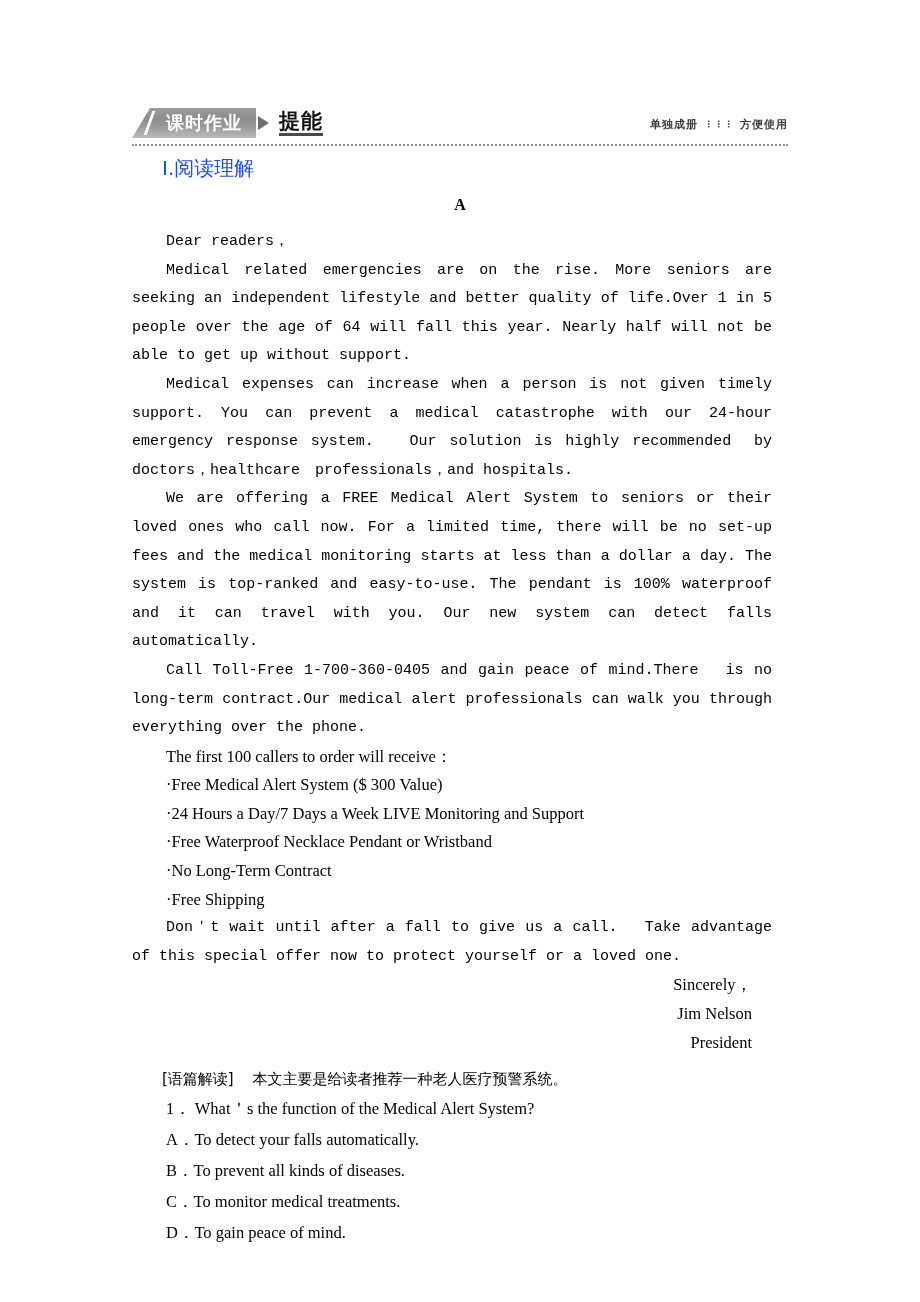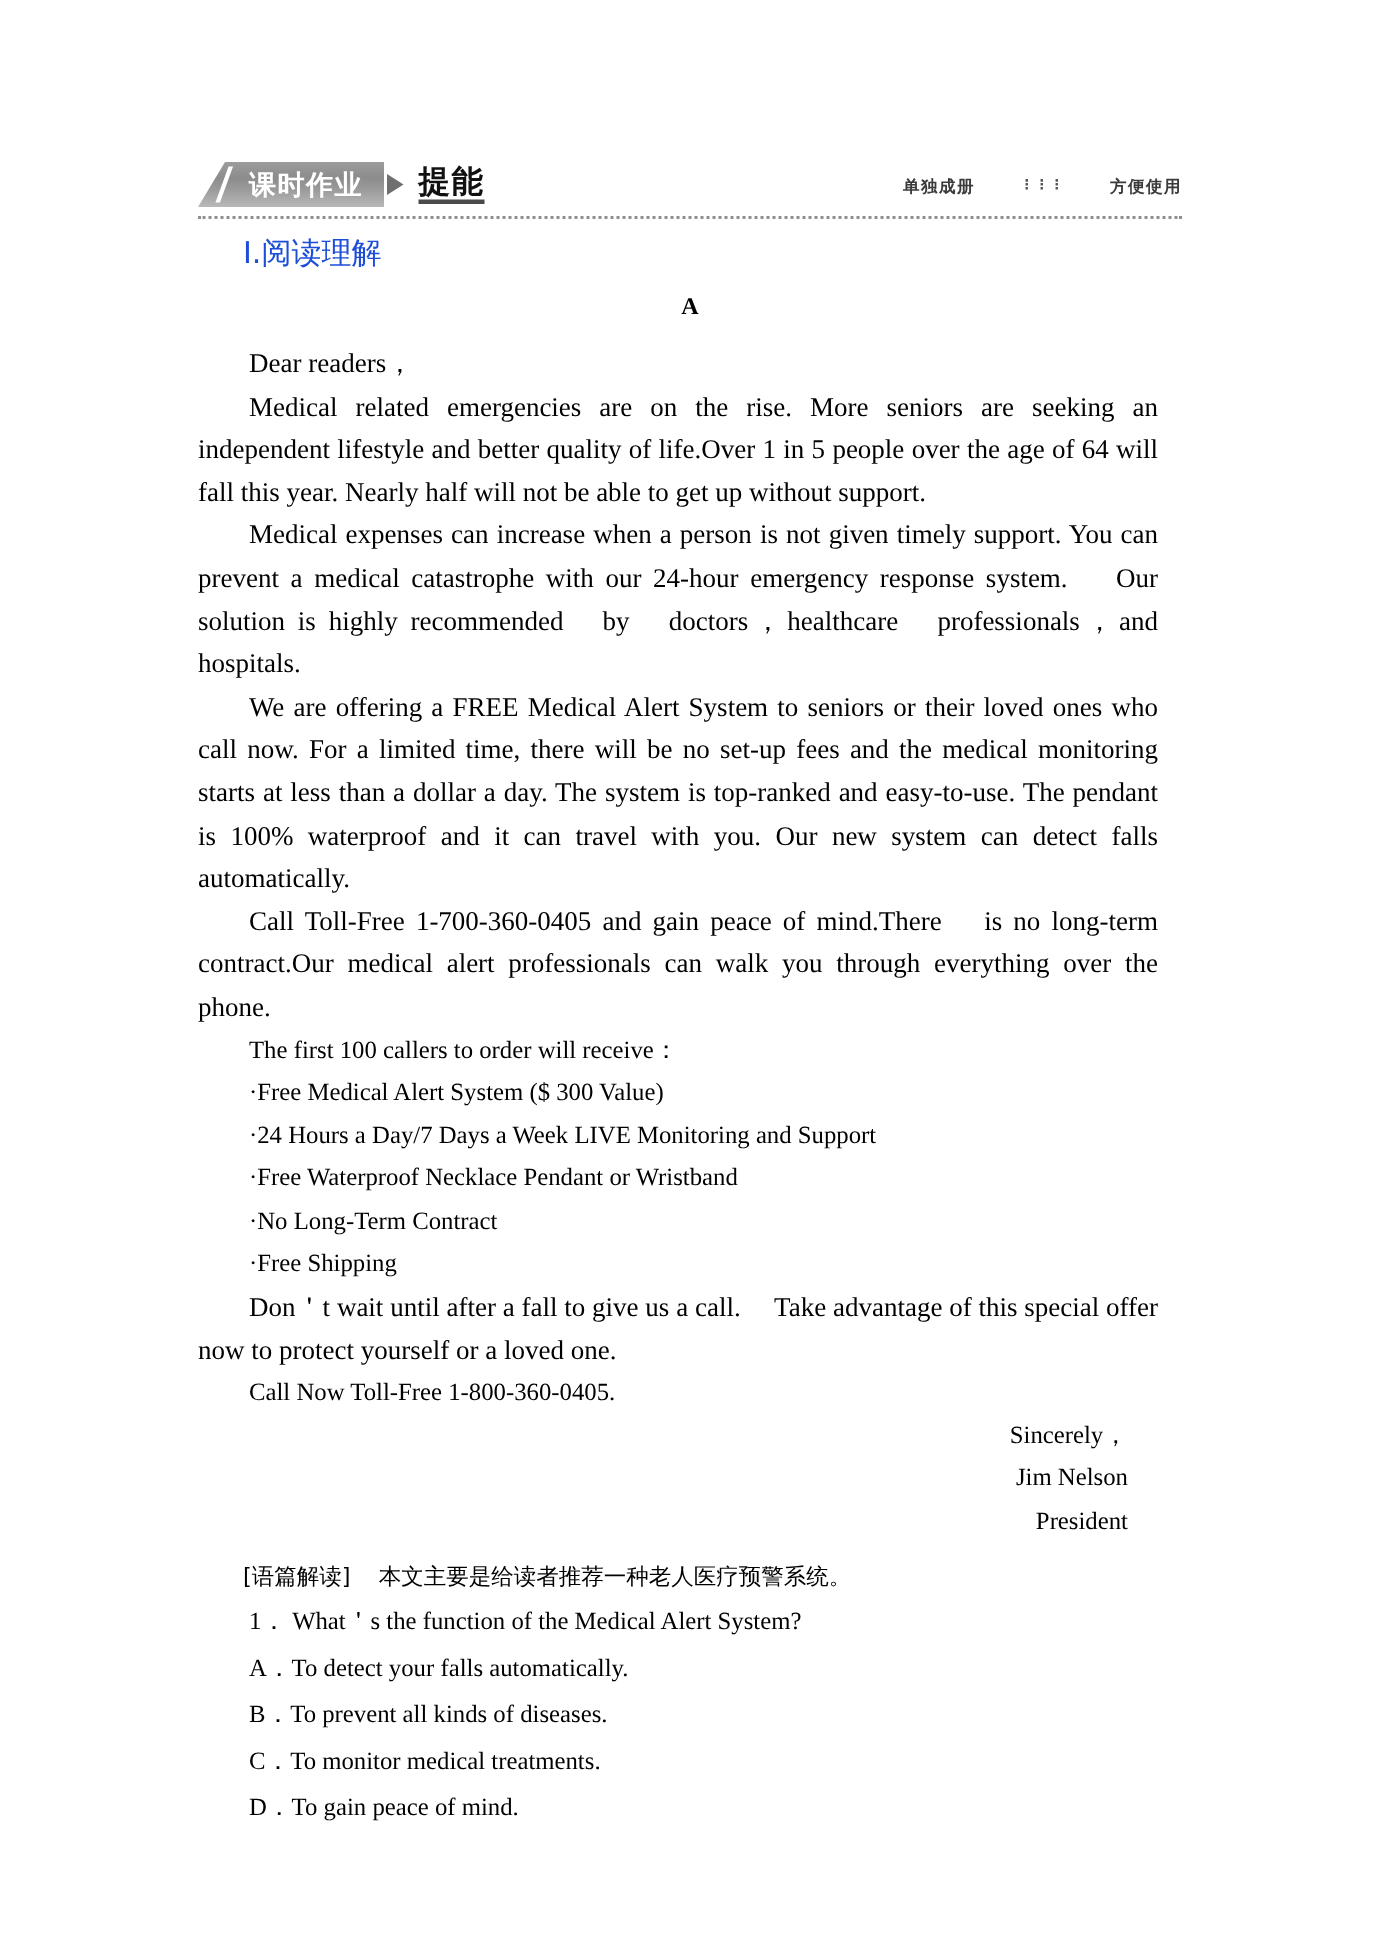--- a/index.html
+++ b/index.html
@@ -84,21 +84,20 @@
     position: absolute;
     right: 0px;
     top: 9px;
     display: flex;
     align-items: center;
     font-family: "DejaVu Sans", "Liberation Sans", sans-serif;
     font-size: 11px;
     font-weight: bold;
     color: #3b3b3b;
     letter-spacing: 1px;
-    gap: 24px;
   }
   .dotsep {
     display: inline-block;
     margin: 0 6px;
     letter-spacing: 1px;
     font-size: 9px;
     color: #555;
     line-height: 1;
   }
   .hrule {
@@ -126,25 +125,25 @@
   }
   .center-letter {
     text-align: center;
     font-weight: bold;
     font-size: 16px;
     margin: 0 0 14px 0;
     font-family: "Liberation Serif", serif;
   }
   p.txt {
     margin: 0 16px 0 0;
-    font-size: 18px;
+    font-size: 15px;
     line-height: 28.6px;
     text-align: justify;
     text-justify: inter-word;
-    font-family: Liberation Serif, serif;
+    font-family: Liberation Mono, monospace;
   }
   p.txt.indent { text-indent: 34px; }
   p.salute { text-indent: 34px; margin-bottom: 0; }
   .bullet-line {
     text-indent: 34px;
     font-size: 16.5px;
     line-height: 28.6px;
   }
   .sig {
     text-align: right;
@@ -219,21 +218,20 @@
     <div class="bullet-line">The first 100 callers to order will receive：</div>
 
     <div class="bullet-line">·Free Medical Alert System ($ 300 Value)</div>
     <div class="bullet-line">·24 Hours a Day/7 Days a Week LIVE Monitoring and Support</div>
     <div class="bullet-line">·Free Waterproof Necklace Pendant or Wristband</div>
     <div class="bullet-line">·No Long-Term Contract</div>
     <div class="bullet-line">·Free Shipping</div>
 
     <p class="txt indent">Don＇t wait until after a fall to give us a call.　 Take advantage of this special offer now to protect yourself or a loved one.</p>
 
-    <div class="bullet-line">Call Now Toll-Free 1-800-360-0405.</div>
 
     <div class="sig">Sincerely，</div>
     <div class="sig">Jim Nelson</div>
     <div class="sig">President</div>
 
     <div class="jiexi-head">
       <span class="zh">[语篇解读]</span>
       <span class="zh" style="margin-left:14px;">本文主要是给读者推荐一种老人医疗预警系统。</span>
     </div>
 

